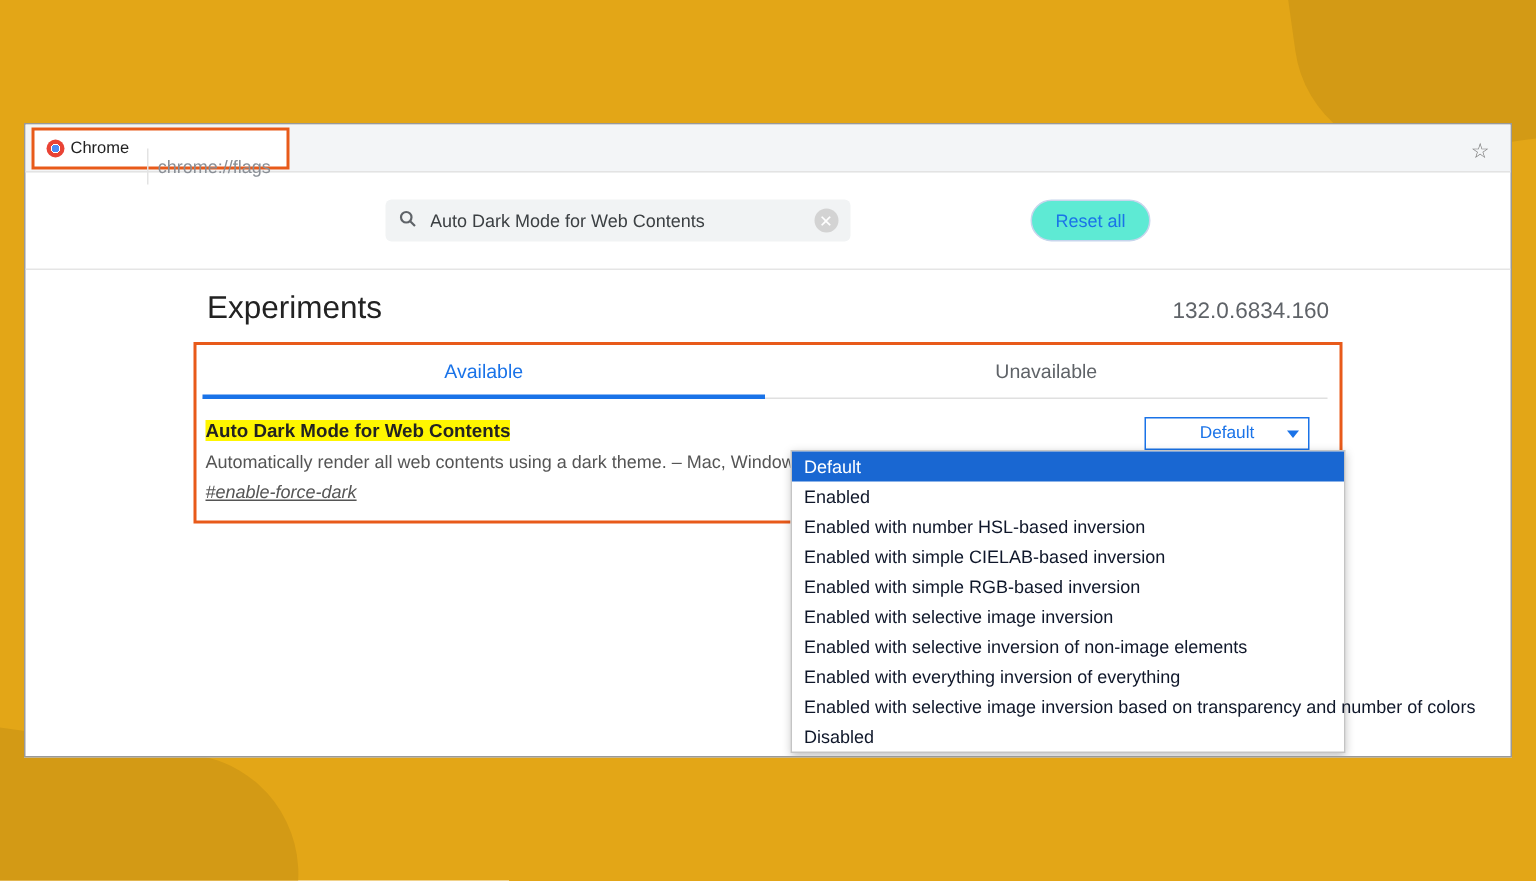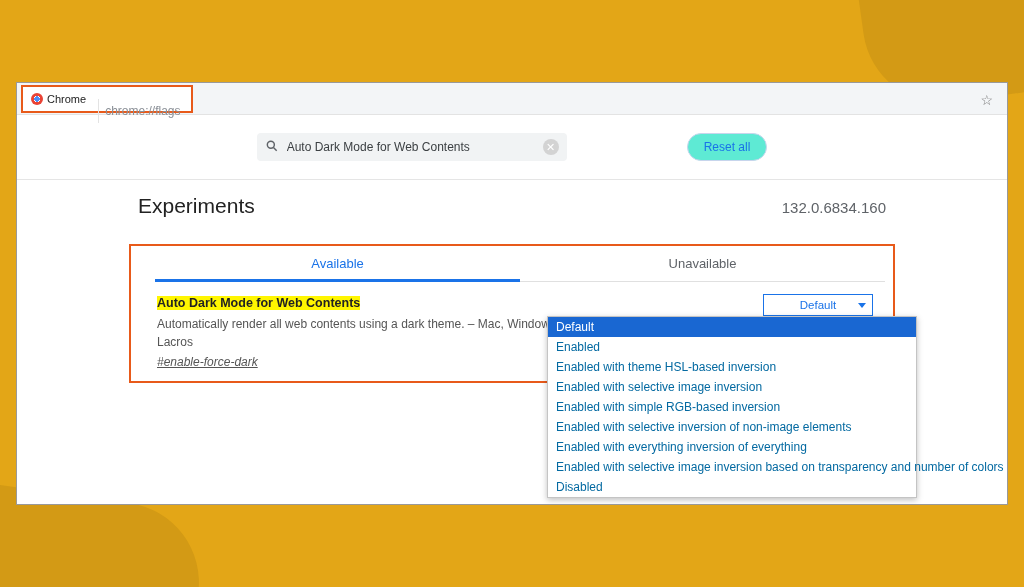--- a/index.html
+++ b/index.html
@@ -166,23 +166,23 @@
       flex: 1;
     }
     .version {
       font-size: 15px;
       color: #5f6368;
     }
 
     
     .annot-frame {
       max-width: 766px;
-      margin: 16px auto;
+      margin: 0 auto;
       border: 2px solid #e85a1a;
-      padding: 0 8px 6px 24px;
+      padding: 0 8px 6px 4px;
     }
 
     .tabs {
       display: flex;
       border-bottom: 1px solid #e0e0e0;
     }
     .tab {
       flex: 1;
       text-align: center;
       padding: 10px 0 8px 0;
@@ -242,21 +242,21 @@
       left: 392px;
       width: 370px;
       background: #fff;
       border: 1px solid #c4c4c4;
       box-shadow: 0 2px 6px rgba(0,0,0,.25);
       font-size: 12px;
       z-index: 10;
     }
     .dropdown-item {
       padding: 3px 8px;
-      color: #0369a1;
+      color: #0f172a;
       cursor: pointer;
       white-space: nowrap;
     }
     .dropdown-item.selected {
       background: #1967d2;
       color: #fff;
     }
 
   </style>
 </head>
@@ -314,23 +314,24 @@
         </div>
         <div class="flag-right">
           <div class="select-box">
             <span>Default</span>
           </div>
         </div>
 
         <div class="dropdown">
           <div class="dropdown-item selected">Default</div>
           <div class="dropdown-item">Enabled</div>
-          <div class="dropdown-item">Enabled with theme HSL-based inversion</div>
+          <div class="dropdown-item">Enabled with number HSL-based inversion</div>
+          <div class="dropdown-item">Enabled with simple CIELAB-based inversion</div>
+          <div class="dropdown-item">Enabled with simple RGB-based inversion</div>
           <div class="dropdown-item">Enabled with selective image inversion</div>
-          <div class="dropdown-item">Enabled with simple RGB-based inversion</div>
           <div class="dropdown-item">Enabled with selective inversion of non-image elements</div>
           <div class="dropdown-item">Enabled with everything inversion of everything</div>
           <div class="dropdown-item">Enabled with selective image inversion based on transparency and number of colors</div>
           <div class="dropdown-item">Disabled</div>
         </div>
       </div>
 
     </div>
 
   </div>

